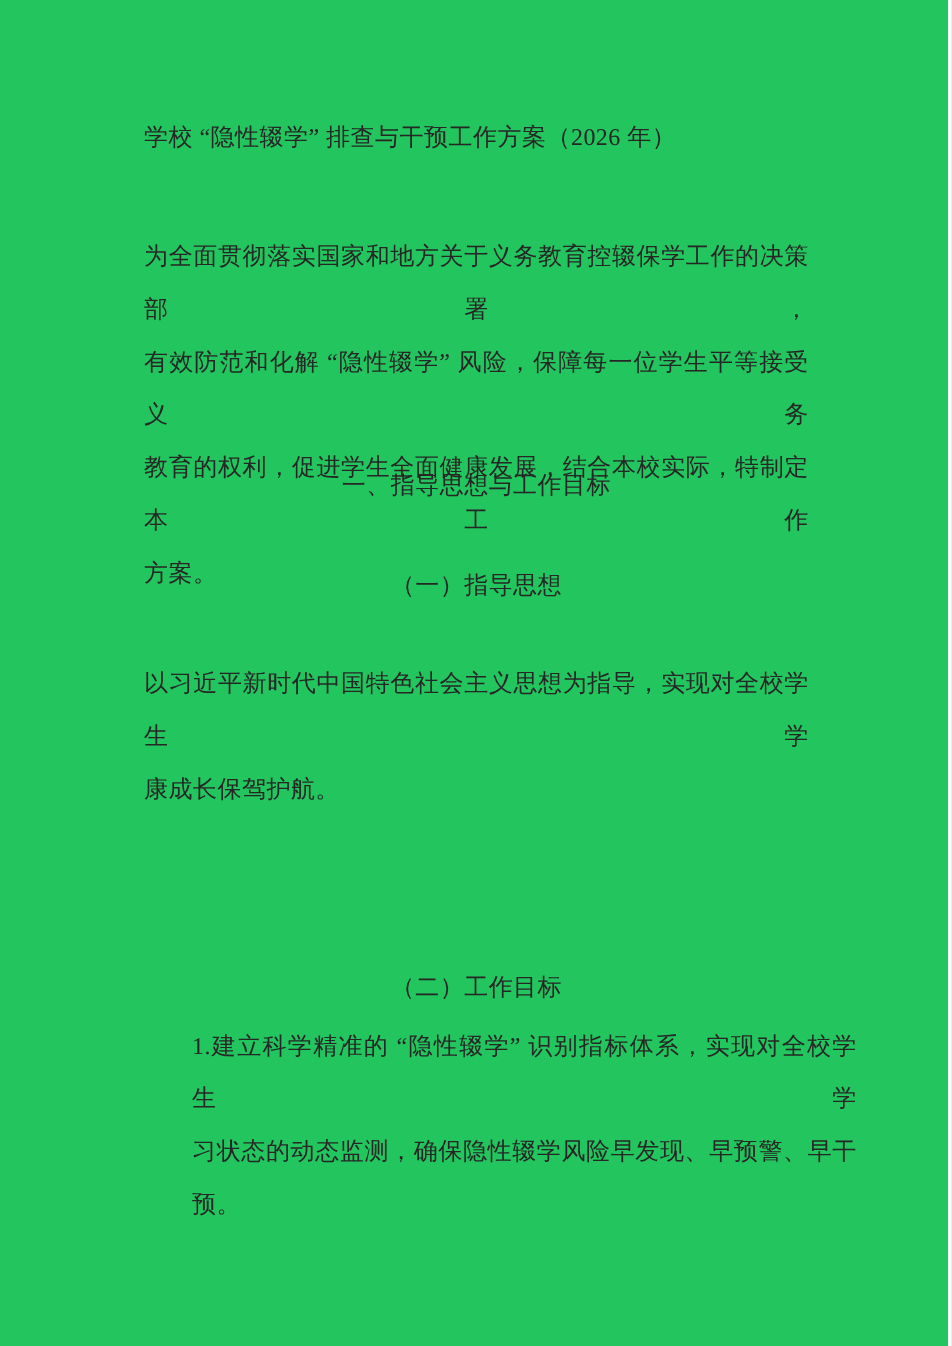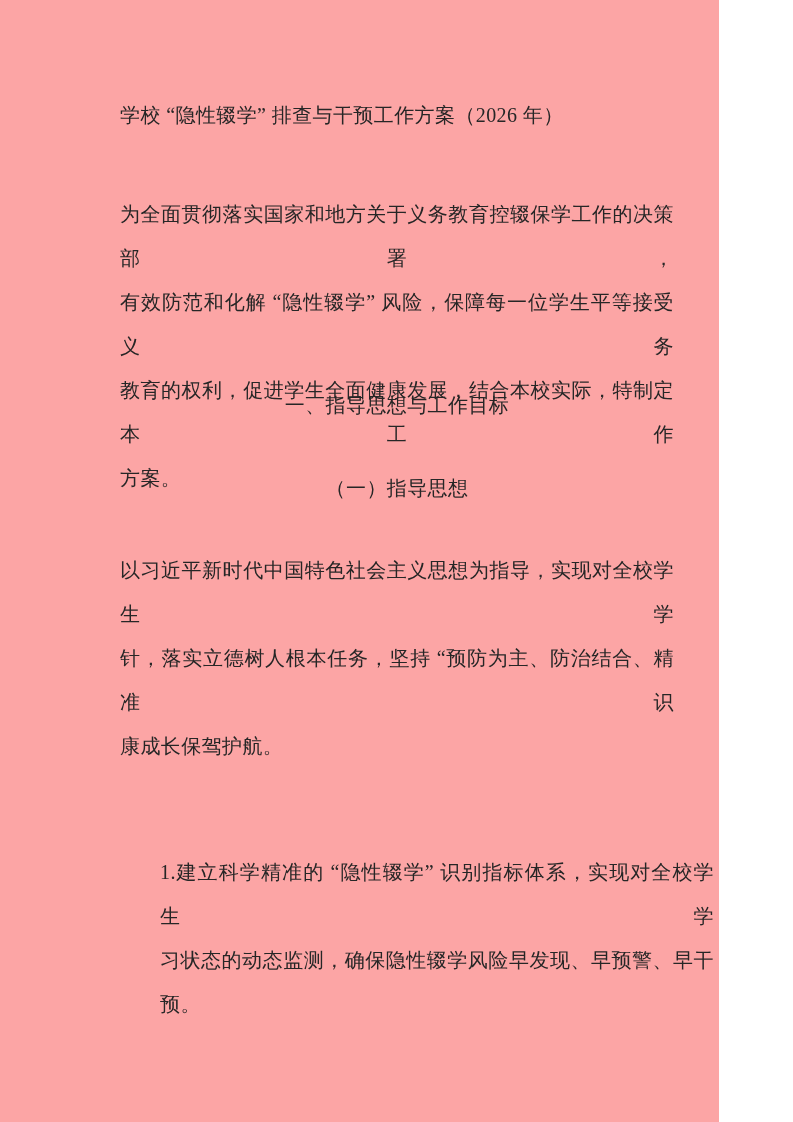--- a/index.html
+++ b/index.html
@@ -2,23 +2,23 @@
 <html><head>
 <meta charset="utf-8">
 <style>
   html, body {
     margin: 0;
     padding: 0;
     background: #ffffff;
   }
   .page {
     position: relative;
-    width: 719px;
+    width: 790px;
     height: 1122px;
-    background: #fca5a5;
+    background: #22c55e;
     overflow: hidden;
     font-family: "Liberation Serif", "DejaVu Serif", serif;
     color: #262626;
     font-size: 20px;
   }
   .block {
     position: absolute;
     left: 120px;
     width: 554px;
     line-height: 44px;
@@ -55,23 +55,23 @@
     <div class="line">教育的权利，促进学生全面健康发展，结合本校实际，特制定本工作</div>
     <div class="line last">方案。</div>
   </div>
 
   <div class="block heading" style="top:383px;">一、指导思想与工作目标</div>
 
   <div class="block heading" style="top:466px;">（一）指导思想</div>
 
   <div class="block" style="top:548px;">
     <div class="line">以习近平新时代中国特色社会主义思想为指导，实现对全校学生学</div>
-    <div class="line">针，落实立德树人根本任务，坚持 “预防为主、防治结合、精准识</div>
     <div class="line last">康成长保驾护航。</div>
   </div>
 
+  <div class="block heading" style="top:801px;">（二）工作目标</div>
 
   <div class="block" style="top:850px;margin-left:40px;">
     <div class="line">1.建立科学精准的 “隐性辍学” 识别指标体系，实现对全校学生学</div>
     <div class="line last">习状态的动态监测，确保隐性辍学风险早发现、早预警、早干预。</div>
   </div>
 
 </div>
 
 </body></html>

